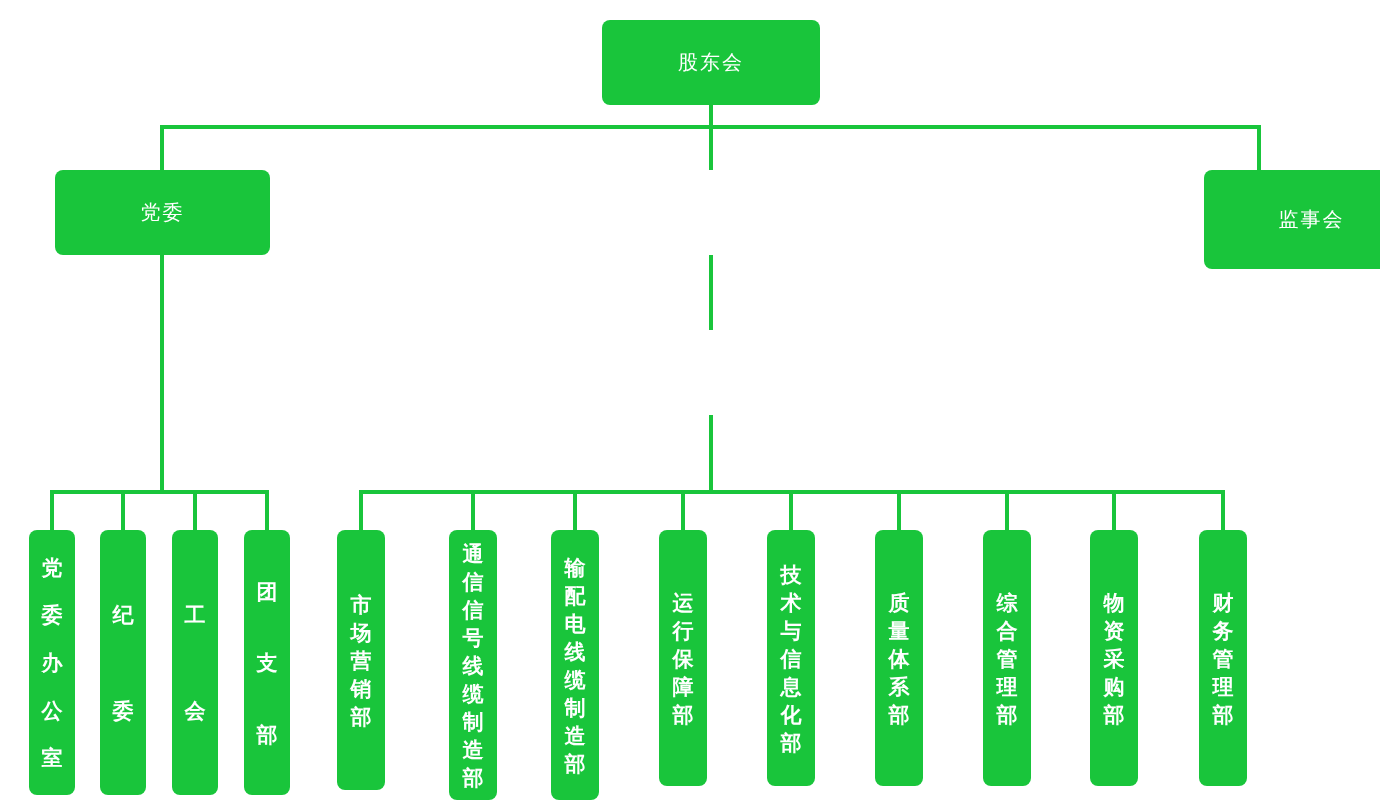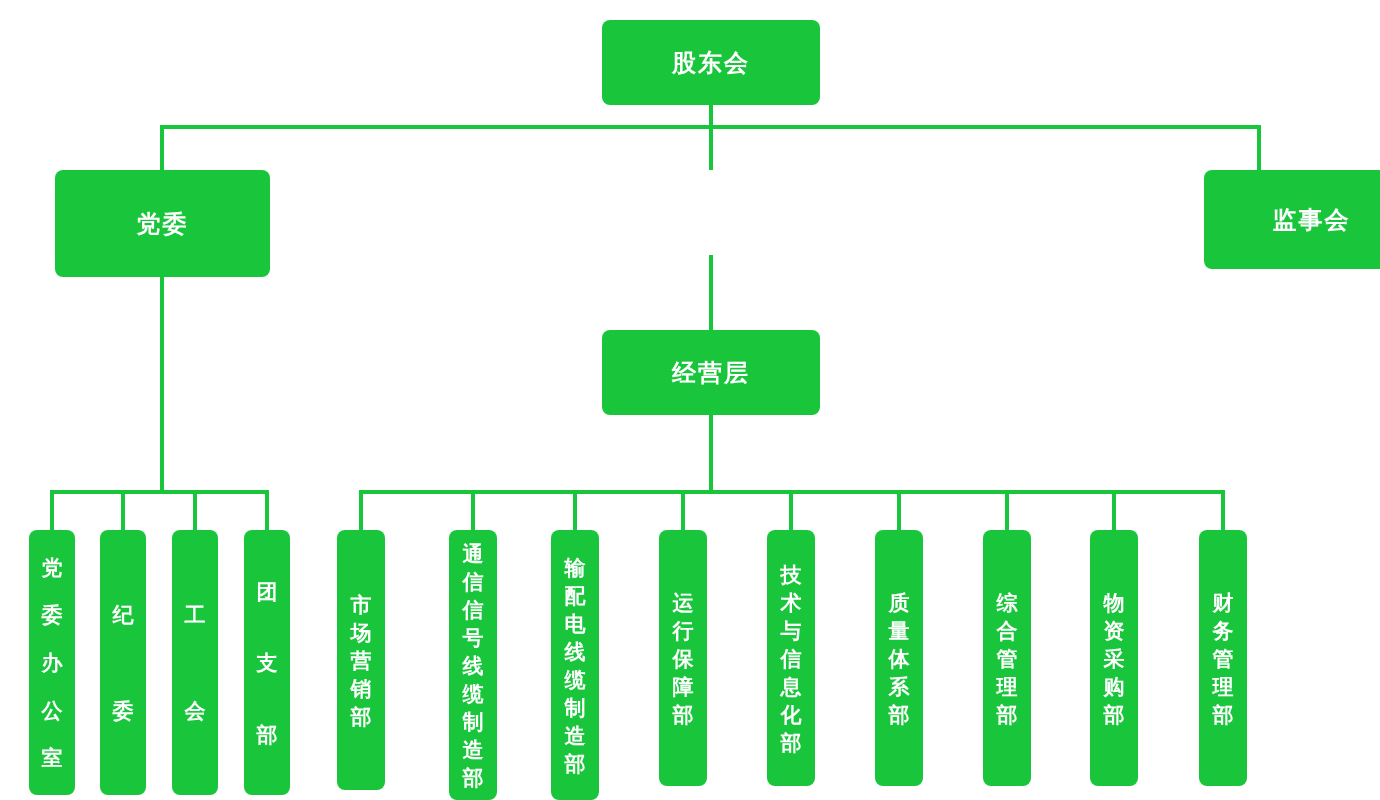--- a/index.html
+++ b/index.html
@@ -12,22 +12,22 @@
     overflow: hidden;
   }
   .node {
     position: absolute;
     background: var(--green, #19c53b);
     color: #ffffff;
     border-radius: 8px;
     display: flex;
     align-items: center;
     justify-content: center;
-    font-size: 24px;
-    font-weight: 700;
+    font-size: 20px;
+    font-weight: 400;
     letter-spacing: 2px;
     box-sizing: border-box;
   }
   .vnode {
     font-size: 21px;
     font-weight: 700;
     letter-spacing: 0;
     border-radius: 8px;
   }
   
@@ -75,26 +75,25 @@
   <div class="line" style="left:573px;top:490px;width:4px;height:40px"></div>
   <div class="line" style="left:681px;top:490px;width:4px;height:40px"></div>
   <div class="line" style="left:789px;top:490px;width:4px;height:40px"></div>
   <div class="line" style="left:897px;top:490px;width:4px;height:40px"></div>
   <div class="line" style="left:1005px;top:490px;width:4px;height:40px"></div>
   <div class="line" style="left:1112px;top:490px;width:4px;height:40px"></div>
   <div class="line" style="left:1221px;top:490px;width:4px;height:40px"></div>
 
   <div class="node" style="left:602px;top:20px;width:218px;height:85px">股东会</div>
 
-  <div class="node" style="left:55px;top:170px;width:215px;height:107px">党委</div>
+  <div class="node" style="left:55px;top:170px;width:215px;height:85px">党委</div>
 
 
   <div class="node" style="left:1204px;top:170px;width:215px;height:99px">监事会</div>
 
-  <div class="node" style="left:602px;top:330px;width:218px;height:85px">经营层</div>
 
   <div class="node vnode" style="left:29px;top:530px;width:46px;height:265px">
     <div class="vtext spread">
         <span>党</span>
         <span>委</span>
         <span>办</span>
         <span>公</span>
         <span>室</span>
       </div>
   </div>

